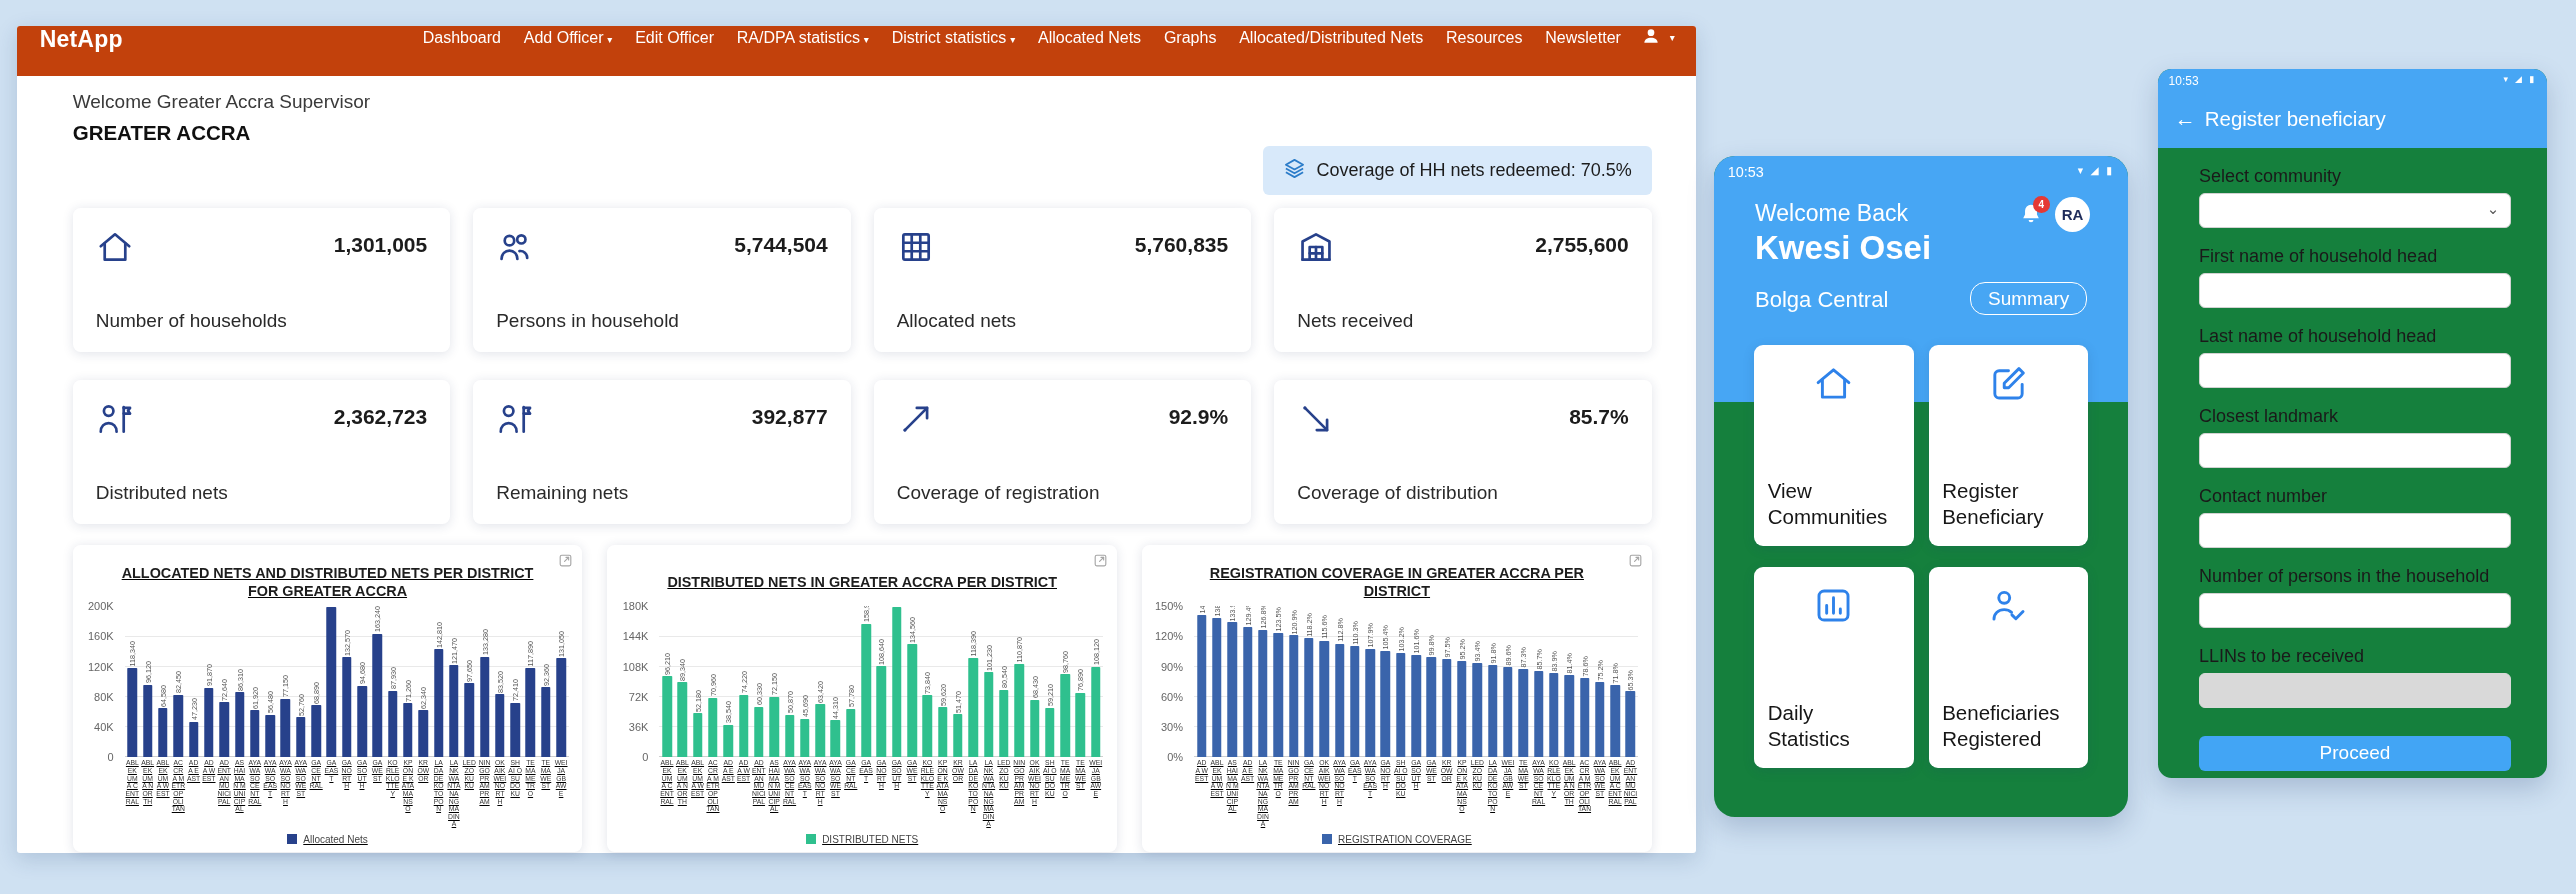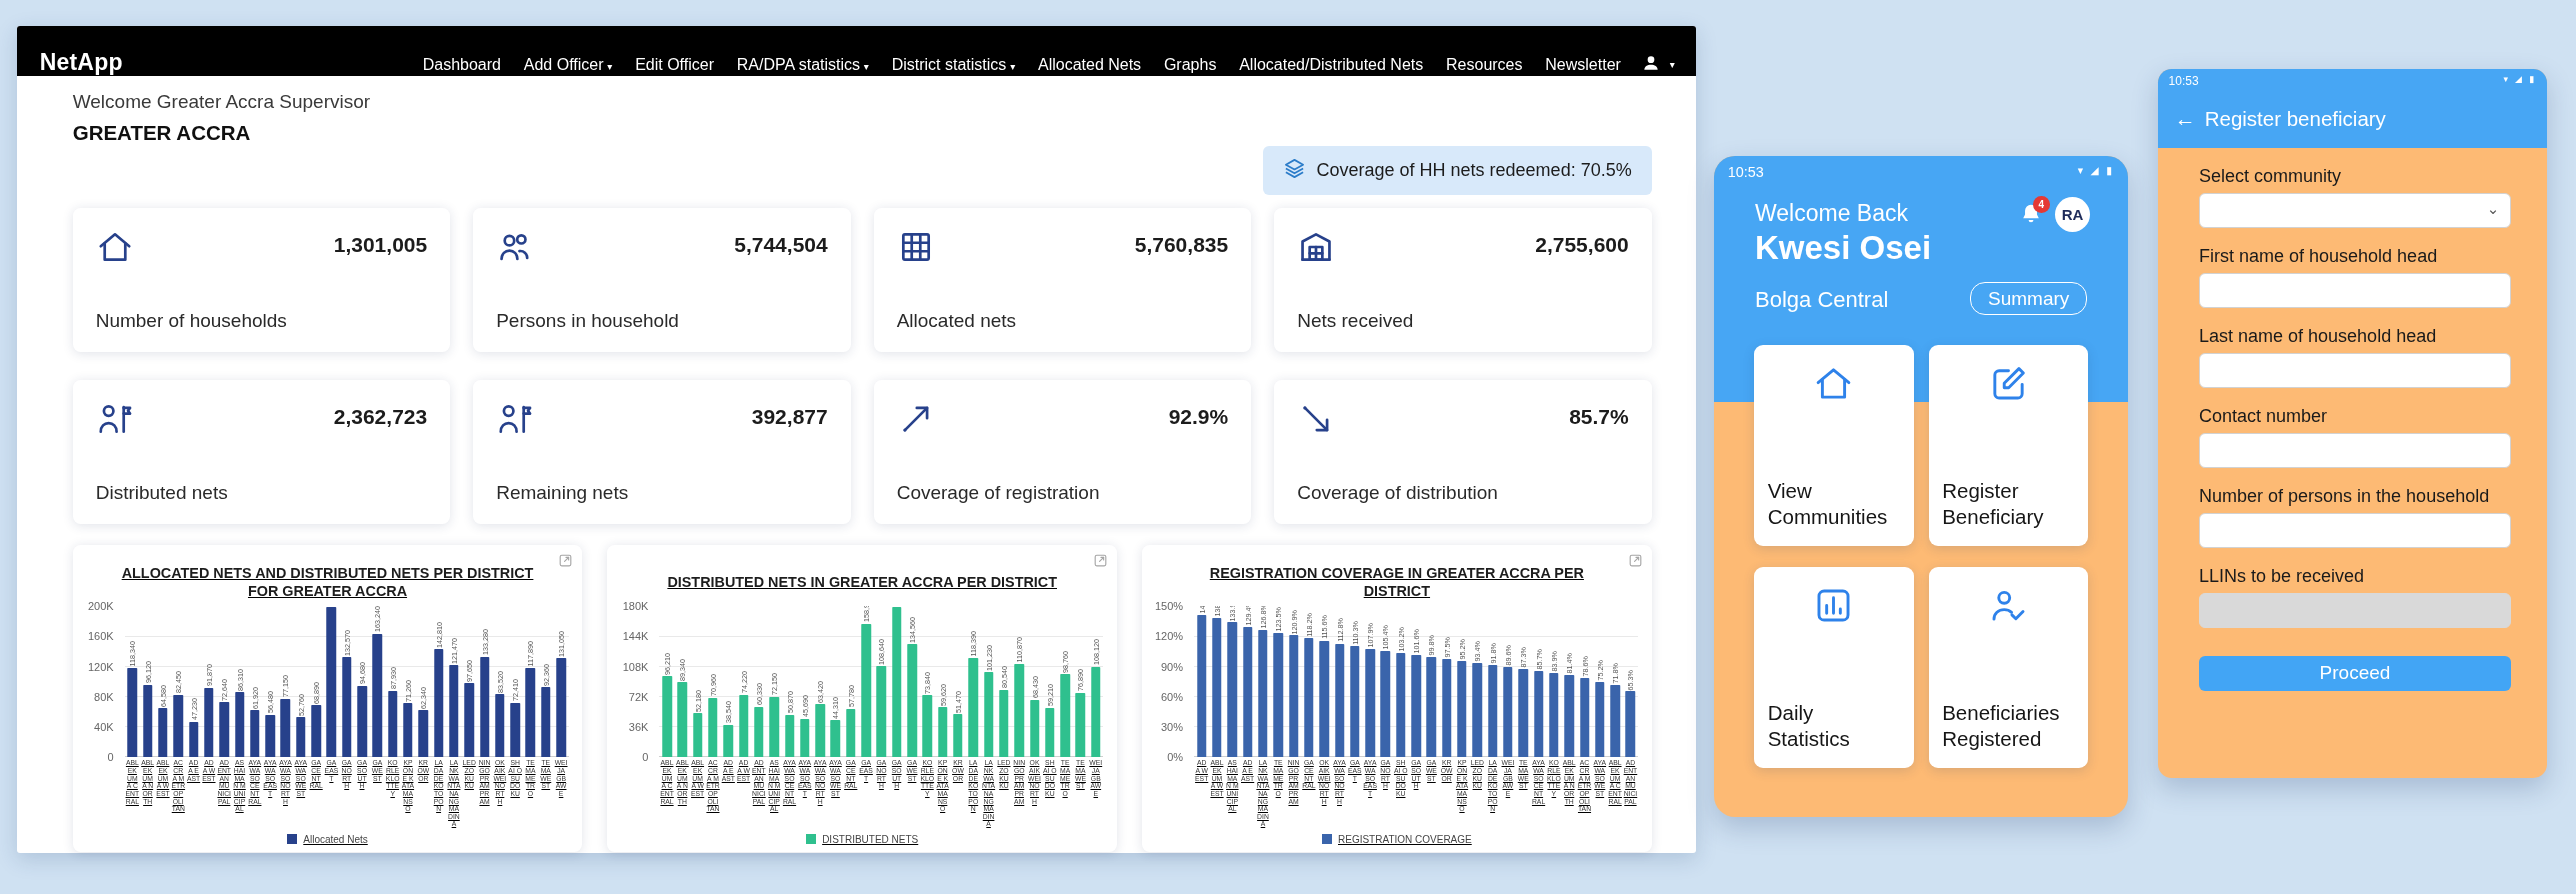--- a/index.html
+++ b/index.html
@@ -1,20 +1,20 @@
 <!DOCTYPE html>
 <html style="font-size:12px"><head>
 <meta charset="utf-8">
 <style>
   html,body{margin:0;padding:0;background:#cfe1f2;}
   .canvas{position:relative;width:2576px;height:895px;background:#cfe1f2;font-family:"Liberation Sans",sans-serif;overflow:hidden;}
 
   
   .desktop{position:absolute;left:16.7px;top:26px;width:1679px;height:827px;background:#fff;border-radius:3px;box-shadow:0 6px 21px rgba(30,60,110,.18);}
-  .navbar{display:flex;align-items:flex-end;height:50px;background:#000000;border-radius:3px 3px 0 0;color:#fff;}
+  .navbar{display:flex;align-items:flex-start;height:50px;background:#c2410c;border-radius:3px 3px 0 0;color:#fff;}
   .brand{font-size:23px;font-weight:bold;margin-left:23px;letter-spacing:0.2px;}
   .nav-items{margin-left:auto;display:flex;align-items:center;}
   .nav-item{font-size:16px;padding:0 11.4px;color:#fff;text-decoration:none;white-space:nowrap;cursor:pointer;}
   .caret{font-size:10px;margin-left:3.8px;}
   .nav-user{margin:0 21px 0 9px;display:flex;align-items:center;gap:4.6px;cursor:pointer;}
 
   .welcome{position:absolute;left:56px;top:65px;}
   .welcome-line1{font-size:19px;color:#3a3a3a;}
   .welcome-line2{font-size:20.5px;font-weight:bold;color:#101010;margin-top:7.6px;}
 
@@ -40,21 +40,21 @@
   .bars{position:absolute;inset:0;display:flex;align-items:flex-end;}
   .slot{flex:1;position:relative;height:100%;}
   .bar{position:absolute;bottom:0;left:50%;transform:translateX(-50%);width:62%;border-radius:0.8px 0.8px 0 0;}
   .bar-val{position:absolute;left:50%;transform:translateX(-50%) rotate(180deg);writing-mode:vertical-rl;font-size:7.2px;color:#555;white-space:nowrap;}
   .x-labels{display:flex;margin:2.3px 4.6px 0 43px;height:73px;overflow:hidden;align-items:flex-start;}
   .xlab{flex:1;font-size:6.8px;line-height:1.12;text-align:center;word-break:break-all;color:#333;padding:0 0.8px;}
   .legend{display:flex;justify-content:center;align-items:center;gap:6px;margin-top:1.5px;font-size:10px;color:#444;}
   .legend-sq{width:10px;height:10px;display:inline-block;}
 
   
-  .phone{position:absolute;background:#fdba74;box-shadow:0 10.6px 27px rgba(30,60,110,.22);}
+  .phone{position:absolute;background:#15803d;box-shadow:0 10.6px 27px rgba(30,60,110,.22);}
   .phone-home{left:1714px;top:156px;width:414px;height:661px;border-radius:21px;}
   .ph-header{position:absolute;left:0;top:0;right:0;height:246px;background:#47a6f4;border-radius:21px 21px 0 0;color:#fff;}
   .statusbar{position:absolute;left:13.7px;right:13.7px;top:7.6px;display:flex;justify-content:space-between;font-size:14.4px;color:#fff;}
   .sticons{letter-spacing:2.3px;font-size:10.6px;}
   .hb-welcome{position:absolute;left:41px;top:44px;font-size:23px;}
   .hb-name{position:absolute;left:41px;top:73px;font-size:33px;font-weight:bold;}
   .hb-loc{position:absolute;left:41px;top:131px;font-size:22px;}
   .hb-icons{position:absolute;right:38px;top:41px;display:flex;align-items:center;gap:10.6px;}
   .bell-wrap{position:relative;cursor:pointer;line-height:0;}
   .badge{position:absolute;top:-5.3px;right:-5.3px;width:16.7px;height:16.7px;border-radius:50%;background:#e53935;color:#fff;font-size:10px;font-weight:bold;display:flex;align-items:center;justify-content:center;}
@@ -830,20 +830,24 @@
       </div>
       <div class="fgroup">
         <label class="flabel">First name of household head</label>
         <div class="finput"></div>
       </div>
       <div class="fgroup">
         <label class="flabel">Last name of household head</label>
         <div class="finput"></div>
       </div>
       <div class="fgroup">
+        <label class="flabel">Closest landmark</label>
+        <div class="finput"></div>
+      </div>
+      <div class="fgroup">
         <label class="flabel">Contact number</label>
         <div class="finput"></div>
       </div>
       <div class="fgroup">
         <label class="flabel">Number of persons in the household</label>
         <div class="finput"></div>
       </div>
       <div class="fgroup">
         <label class="flabel">LLINs to be received</label>
         <div class="finput disabled"></div>

